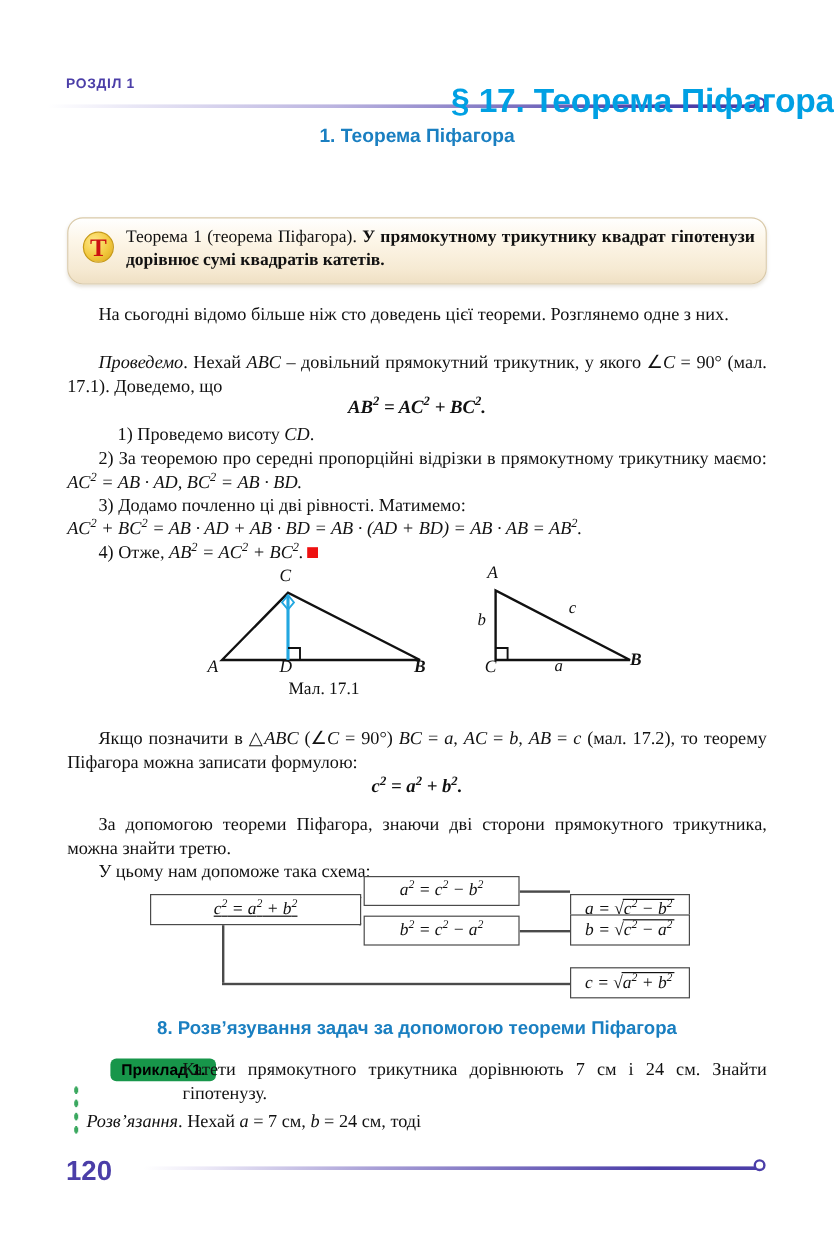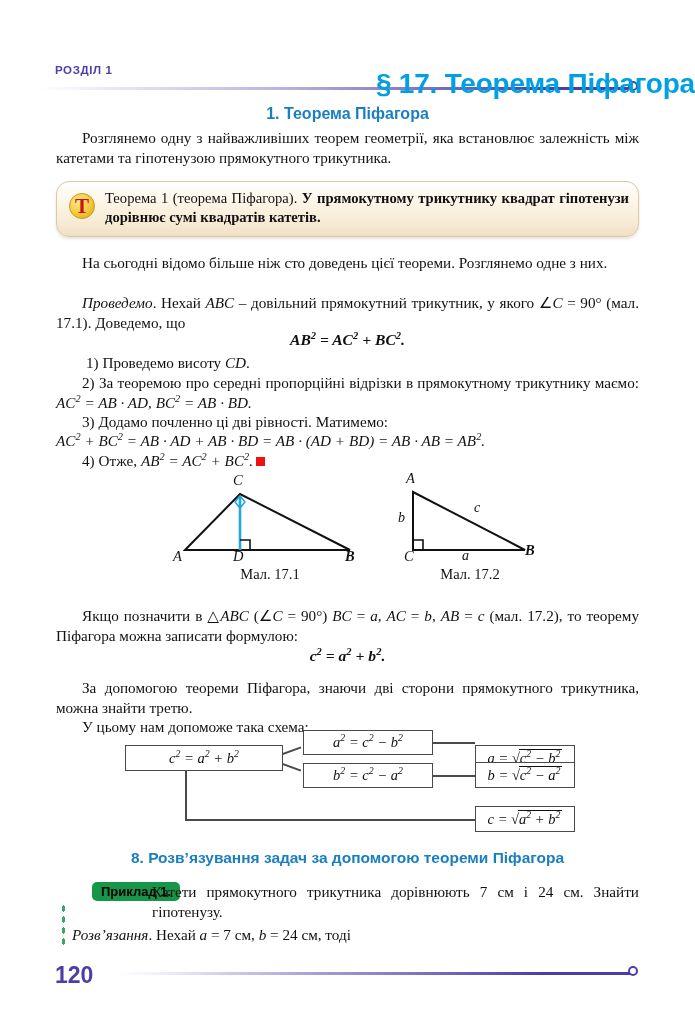--- a/index.html
+++ b/index.html
@@ -246,21 +246,20 @@
 
   <div class="header">
     <div class="header-label">РОЗДІЛ 1</div>
     <div class="header-rule"></div>
     <div class="header-dot"></div>
   </div>
 
   <div class="sec-title" style="color: rgb(0, 160, 227);">§ 17. Теорема Піфагора</div>
   <div class="sub-title" style="color: rgb(26, 127, 193);">1. Теорема Піфагора</div>
 
-  <div class="para indent" style="left:56px; top:128px; width:583px;">Розглянемо одну з найважливіших теорем геометрії, яка встановлює залежність між катетами та гіпотенузою прямокутного трикутника.</div>
 
   <div class="thm-box">
     <div class="thm-icon">
       <span>T</span>
     </div>
     <div class="thm-text">
       <span>Теорема 1 (теорема Піфагора).</span>
       <b class="bf">У прямокутному трикутнику квадрат гіпотенузи дорівнює сумі квадратів катетів.</b>
     </div>
   </div>
@@ -268,21 +267,21 @@
   <div class="para indent" style="left:56px; top:253px; width:583px;">На сьогодні відомо більше ніж сто доведень цієї теореми. Розглянемо одне з них.</div>
 
   <div class="para indent" style="left:56px; top:293px; width:583px;">
     <i class="m">Проведемо</i><span>. Нехай </span><i class="m">ABC</i><span> – довільний прямокутний трикутник, у якого ∠</span><i class="m">C</i><span> = 90° (мал. 17.1). Доведемо, що</span>
   </div>
 
   <div class="para ctr bf" style="left:56px; top:330px; width:583px; font-size:15.6px;">
     <i class="m"><span>AB<sup>2</sup> = AC<sup>2</sup> + BC<sup>2</sup>.</span></i>
   </div>
 
-  <div class="para indent" style="left:60px; top:353px; width:583px;">
+  <div class="para indent" style="left:72px; top:353px; width:583px;">
     <span>1) Проведемо висоту </span><i class="m">CD</i><span>.</span>
   </div>
 
   <div class="para indent" style="left:56px; top:373px; width:583px;">
     <span>2) За теоремою про середні пропорційні відрізки в прямокутному трикутнику маємо: </span><i class="m">AC<sup>2</sup> = AB · AD, BC<sup>2</sup> = AB · BD.</i>
   </div>
 
   <div class="para indent" style="left:56px; top:412px; width:583px;">3) Додамо почленно ці дві рівності. Матимемо:</div>
 
   <div class="para" style="left:56px; top:431px; width:583px;">
@@ -318,21 +317,20 @@
 
       <polyline points="33,68 43,68 43,78" fill="none" stroke="#111111" stroke-width="1.6"></polyline>
     </svg>
     <div style="position:absolute; left:26px; top:-2px; font-size:14.5px; font-style:italic;">A</div>
     <div style="position:absolute; left:24px; top:76px; font-size:14.5px; font-style:italic;">C</div>
     <div style="position:absolute; left:145px; top:70px; font-size:14.5px; font-style:italic; font-weight:bold;">B</div>
     <div style="position:absolute; left:18px; top:38px; font-size:14px; font-style:italic;">b</div>
     <div style="position:absolute; left:82px; top:76px; font-size:14px; font-style:italic;">a</div>
     <div style="position:absolute; left:94px; top:28px; font-size:14px; font-style:italic;">c</div>
   </div>
-  <div class="figcap" style="left:380px; top:566px; width:180px;">Мал. 17.2</div>
 
   <div class="para indent" style="left:56px; top:606px; width:583px;">
     <span>Якщо позначити в △</span><i class="m">ABC</i><span> (∠</span><i class="m">C</i><span> = 90°) </span><i class="m">BC</i><span> = </span><i class="m">a</i>, <i class="m">AC</i><span> = </span><i class="m">b</i>, <i class="m">AB</i><span> = </span><i class="m">c</i><span> (мал. 17.2), то теорему  Піфагора можна записати формулою:</span>
   </div>
 
   <div class="para ctr bf" style="left:56px; top:646px; width:583px; font-size:15.6px;">
     <i class="m"><span>c<sup>2</sup> = a<sup>2</sup> + b<sup>2</sup>.</span></i>
   </div>
 
   <div class="para indent" style="left:56px; top:678px; width:583px;">За допомогою теореми Піфагора, знаючи дві сторони прямокутного трикутника, можна знайти третю.</div>
@@ -342,21 +340,21 @@
   <div class="scheme">
 
     <div class="sline" style="left:144px; top:32px; width:34px; height:1.6px; transform:rotate(-20deg); transform-origin:left center;"></div>
     <div class="sline" style="left:144px; top:32px; width:34px; height:1.6px; transform:rotate(20deg); transform-origin:left center;"></div>
     <div class="sline" style="left:308px; top:16px; width:42px; height:1.6px;"></div>
     <div class="sline" style="left:308px; top:49px; width:42px; height:1.6px;"></div>
 
     <div class="sline" style="left:60px; top:41px; width:1.6px; height:52px;"></div>
     <div class="sline" style="left:60px; top:93px; width:292px; height:1.6px;"></div>
 
-    <div class="sbox" style="left:0px; top:19px; width:158px; height:26px;">
+    <div class="sbox" style="left:0px; top:19px; width:176px; height:26px;text-decoration:underline;">
       <i class="m"><span>c<sup>2</sup> = a<sup>2</sup> + b<sup>2</sup></span></i>
     </div>
 
     <div class="sbox" style="left:178px; top:4px; width:130px; height:25px;">
       <i class="m"><span>a<sup>2</sup> = c<sup>2</sup> − b<sup>2</sup></span></i>
     </div>
     <div class="sbox" style="left:178px; top:37px; width:130px; height:25px;">
       <i class="m"><span>b<sup>2</sup> = c<sup>2</sup> − a<sup>2</sup></span></i>
     </div>
 

